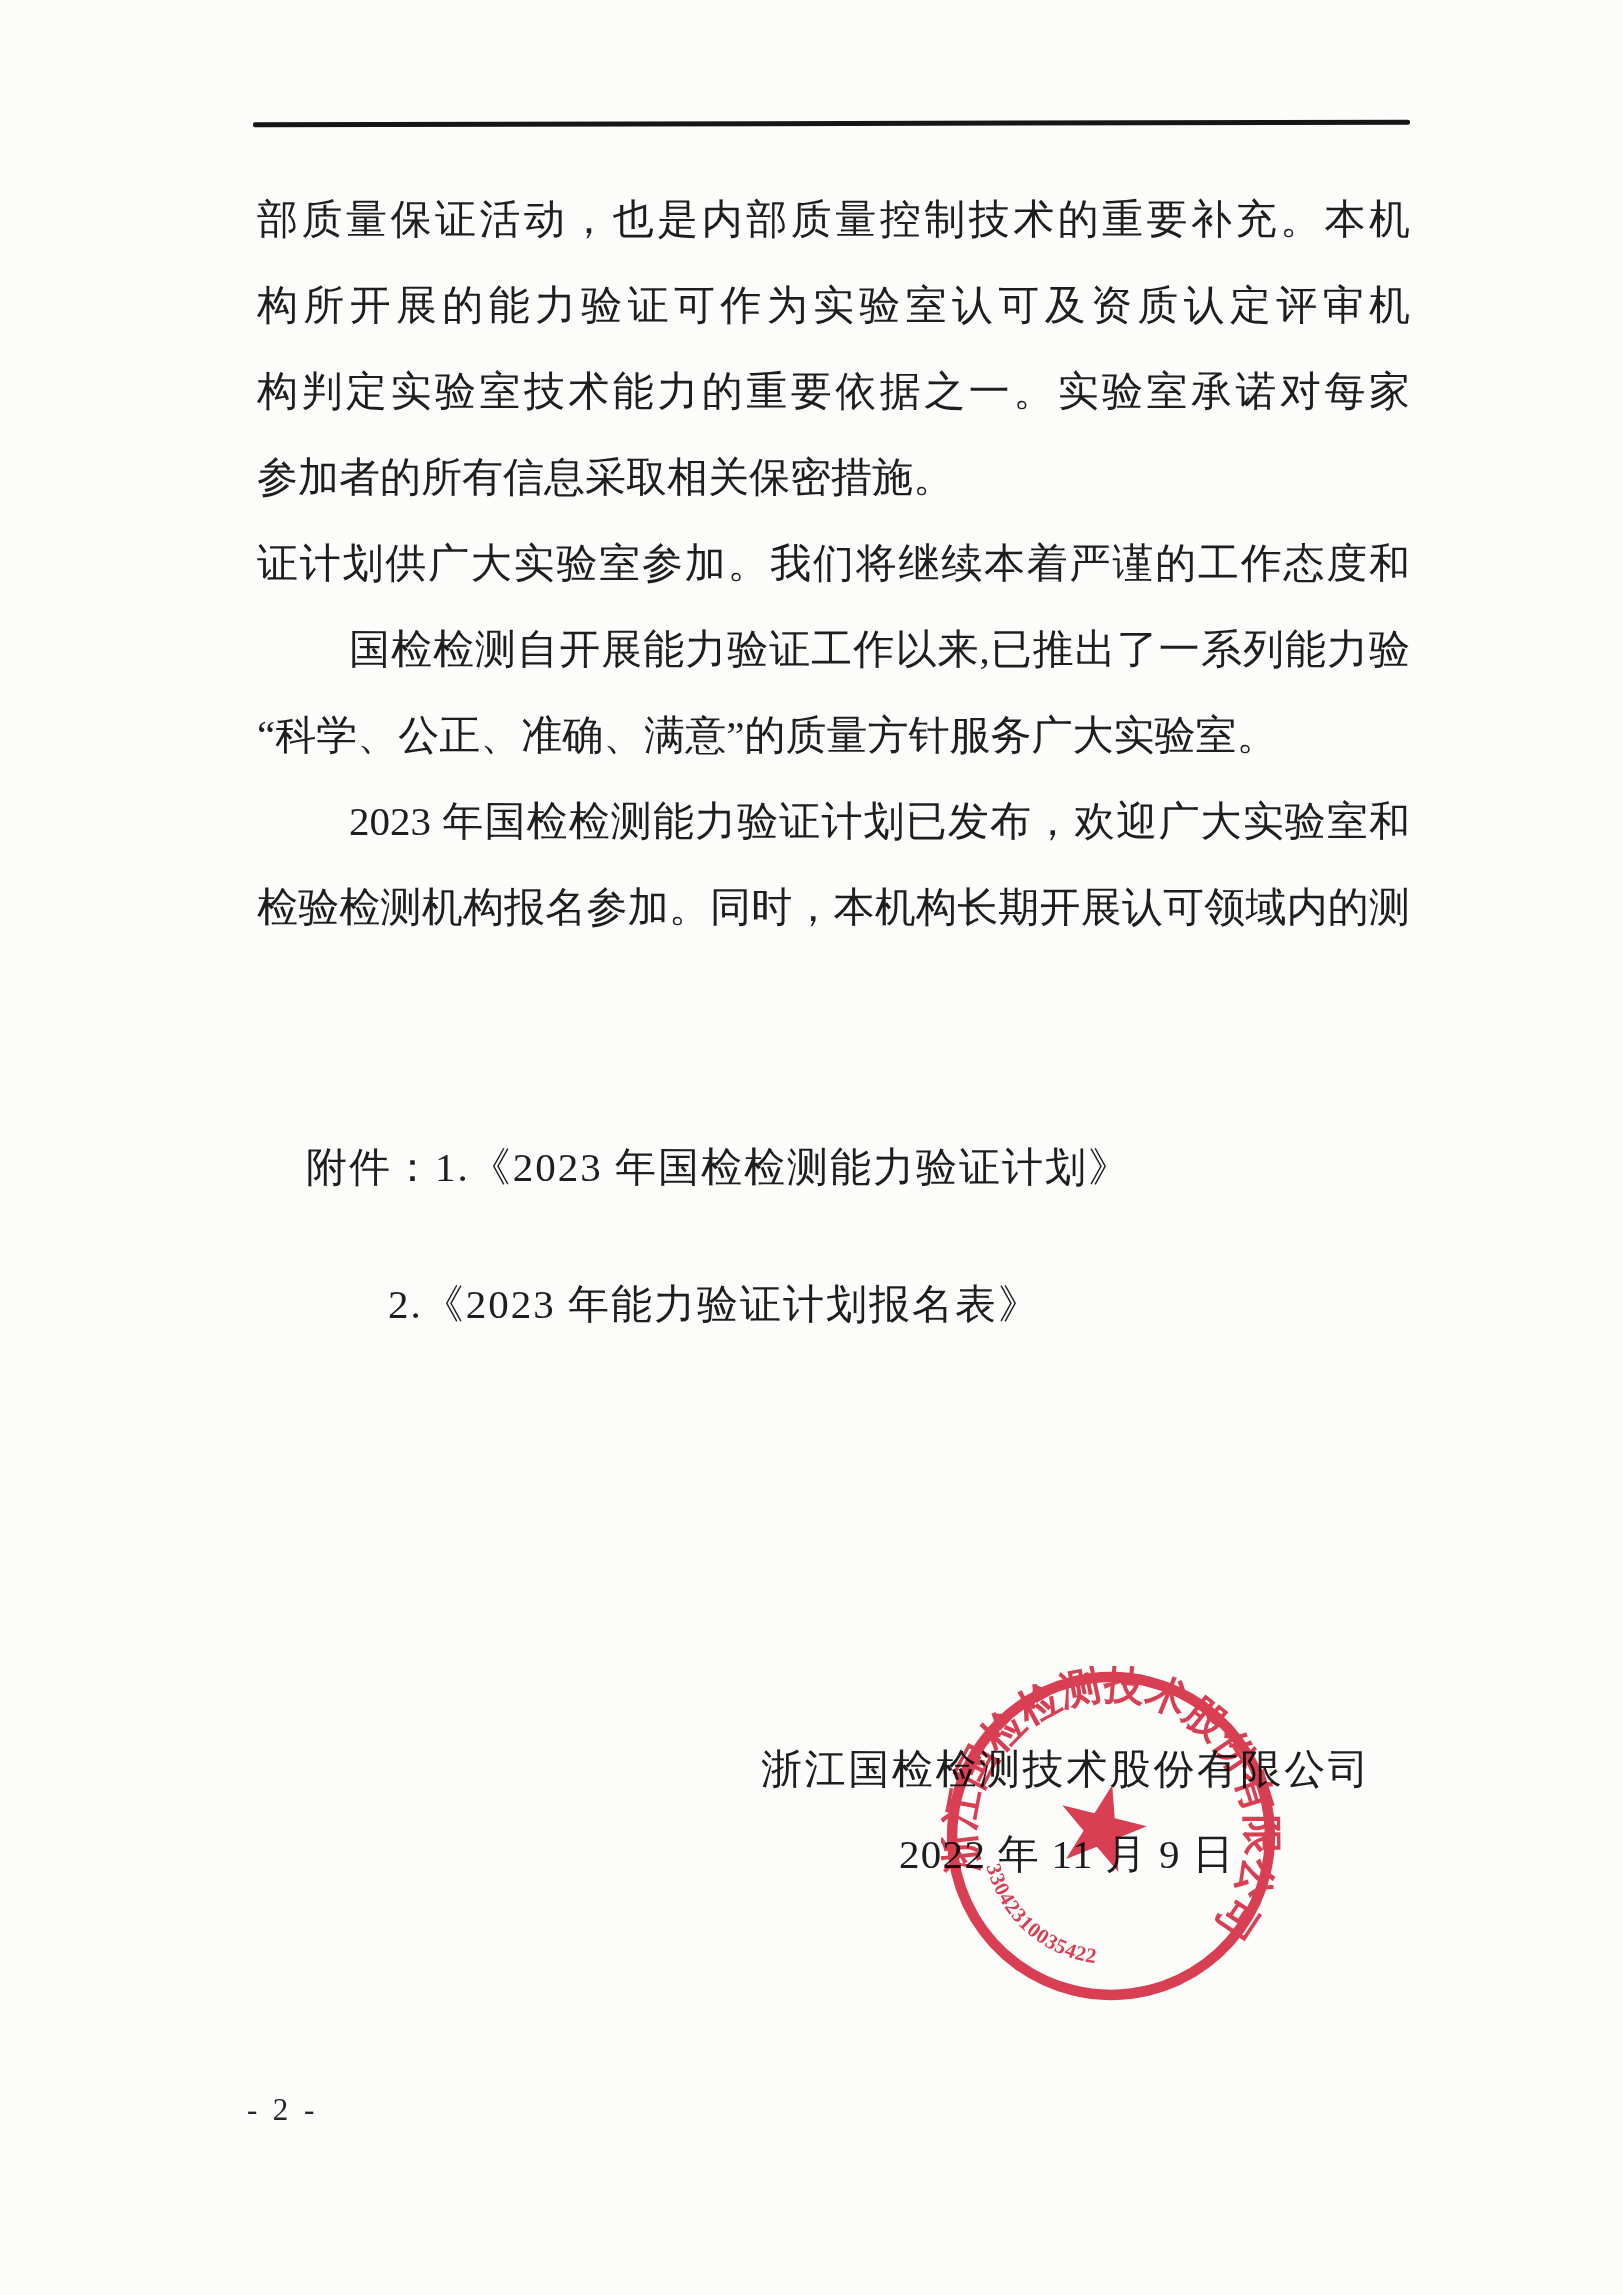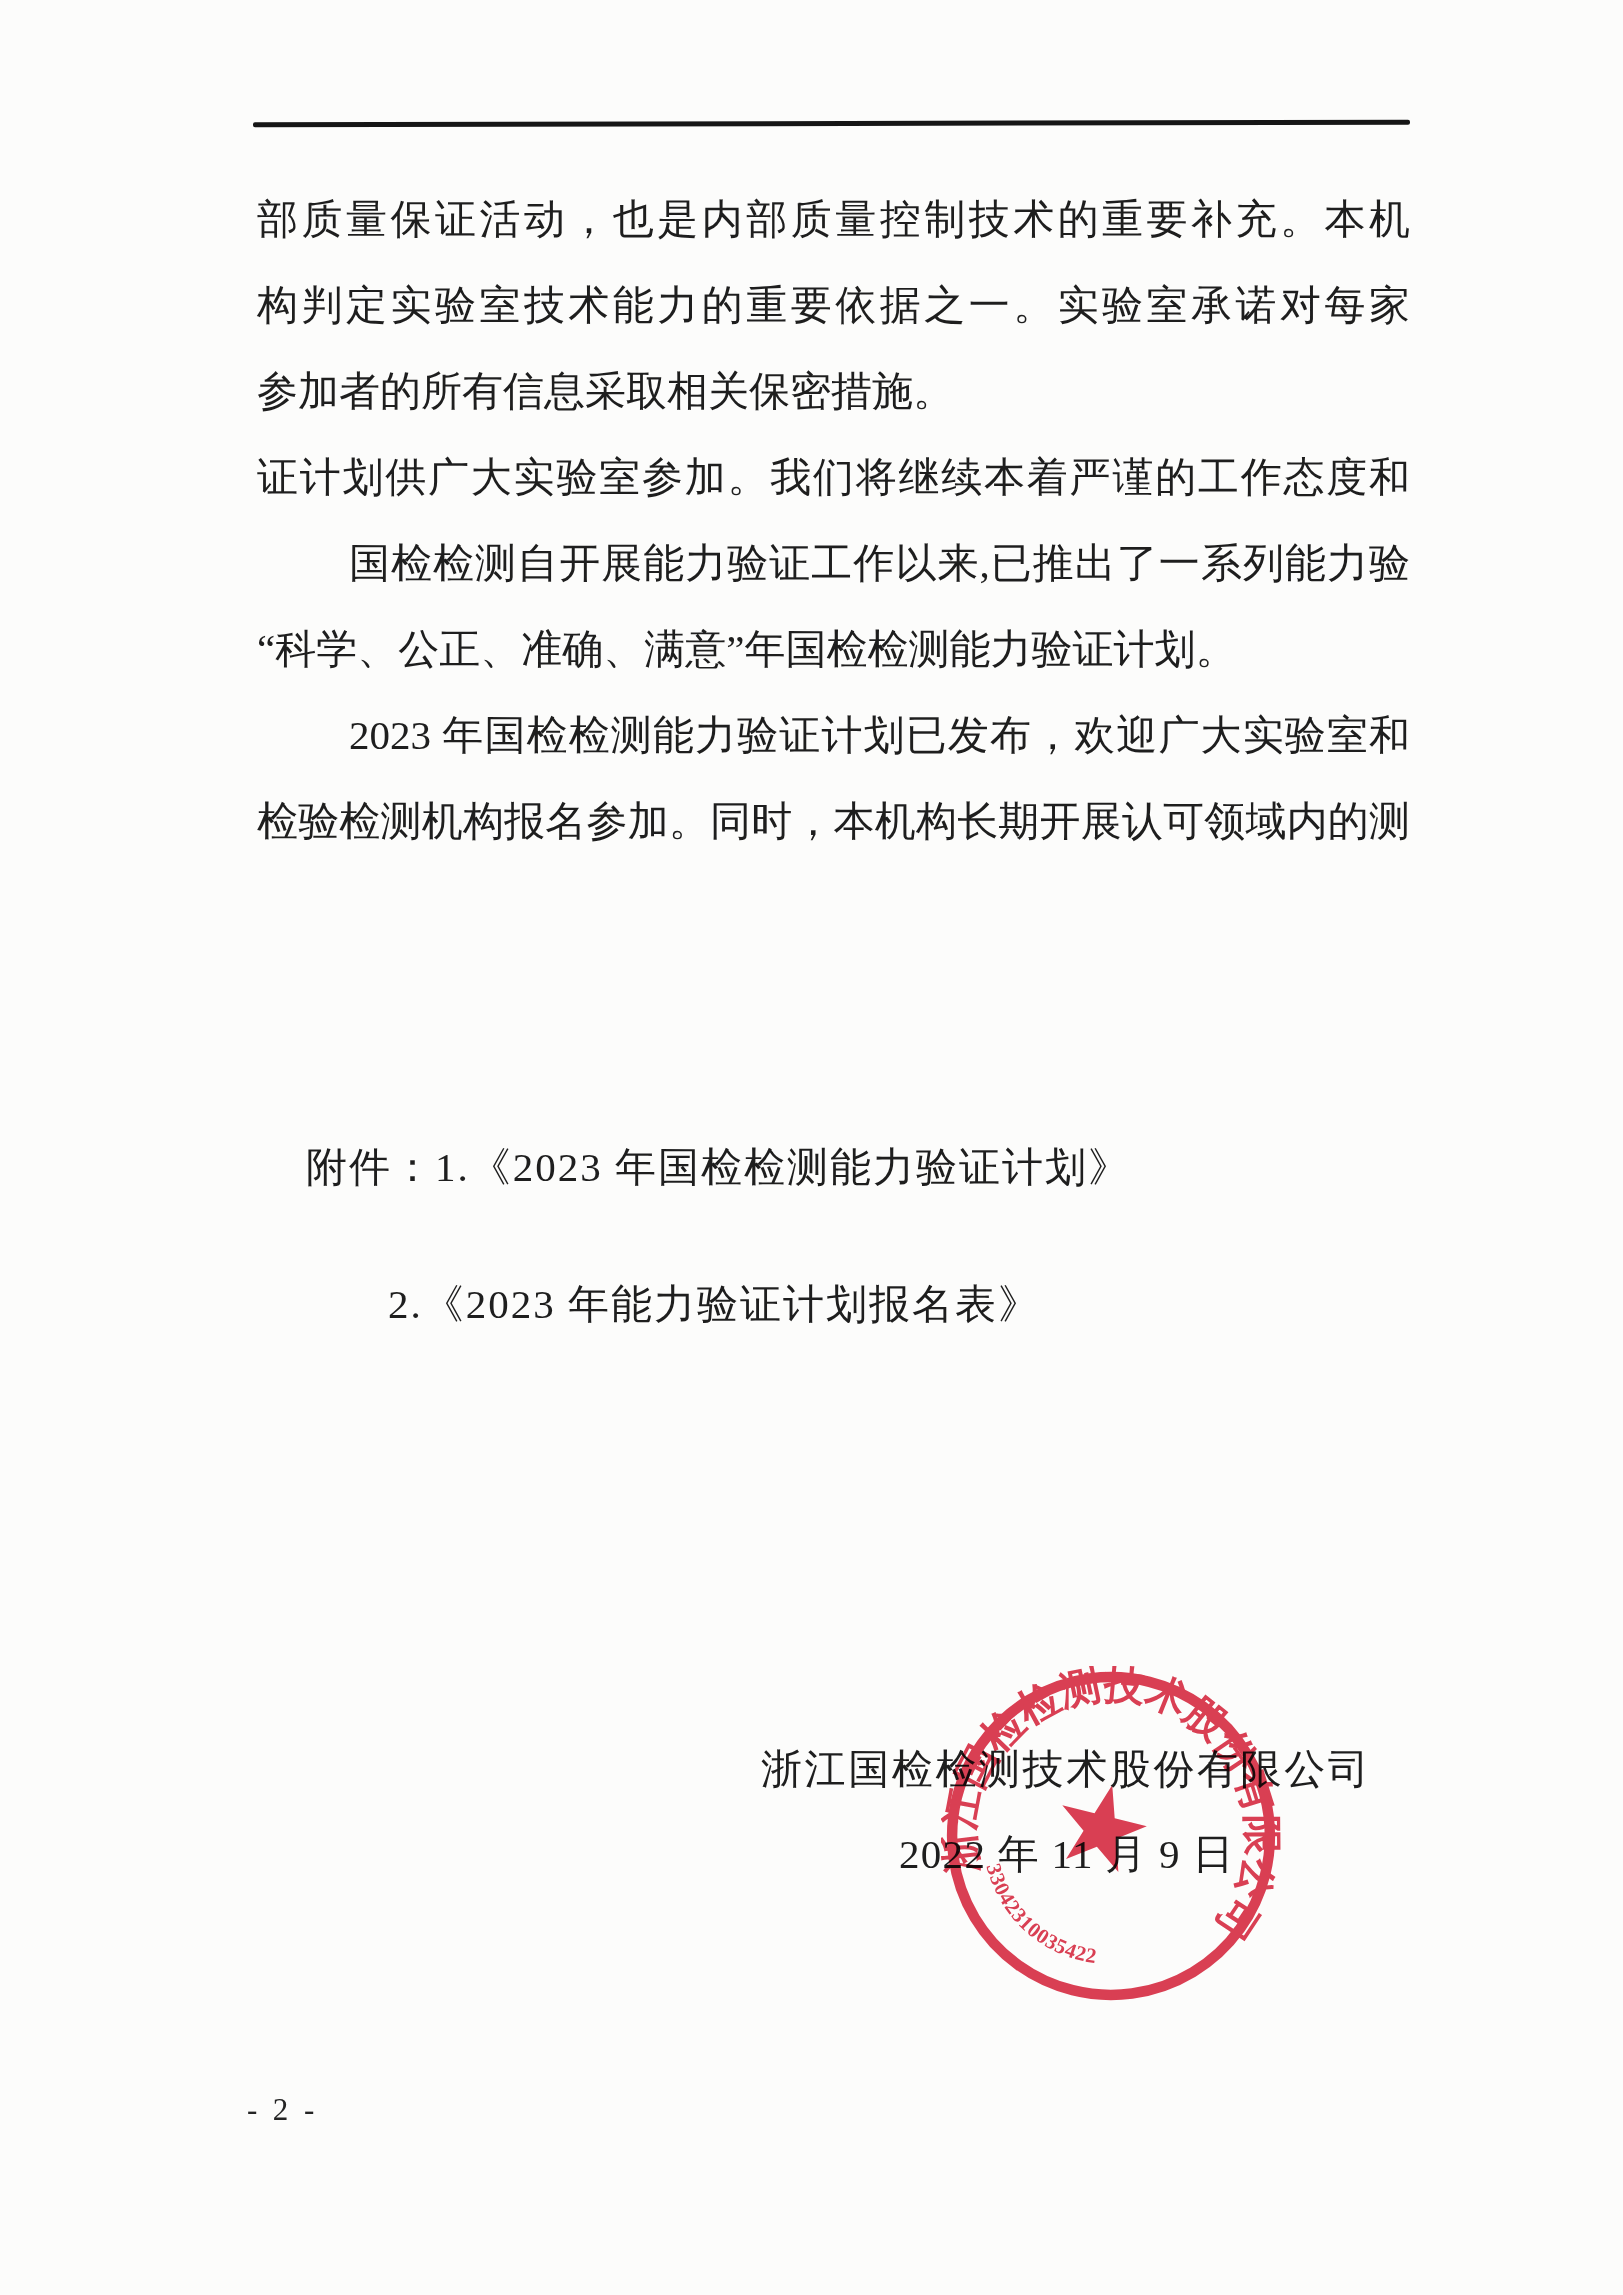--- a/index.html
+++ b/index.html
@@ -87,25 +87,26 @@
 </style>
 </head>
 <body>
 
 <div class="page">
 
   <div class="header-rule"></div>
 
   <div class="bodytext">
     <div class="bl jf">部质量保证活动，也是内部质量控制技术的重要补充。本机</div>
+    <div class="bl jf">构所开展的能力验证可作为实验室认可及资质认定评审机</div>
     <div class="bl jf">构判定实验室技术能力的重要依据之一。实验室承诺对每家</div>
     <div class="bl">参加者的所有信息采取相关保密措施。</div>
     <div class="bl jf">证计划供广大实验室参加。我们将继续本着严谨的工作态度和</div>
     <div class="bl jf ind">国检检测自开展能力验证工作以来,已推出了一系列能力验</div>
-    <div class="bl">“科学、公正、准确、满意”年国检检测能力验证计划。</div>
+    <div class="bl">“科学、公正、准确、满意”的质量方针服务广大实验室。</div>
     <div class="bl jf ind">2023 年国检检测能力验证计划已发布，欢迎广大实验室和</div>
     <div class="bl jf">检验检测机构报名参加。同时，本机构长期开展认可领域内的测</div>
   </div>
 
   <div class="att att1">附件：1.《2023 年国检检测能力验证计划》</div>
   <div class="att att2">2.《2023 年能力验证计划报名表》</div>
 
   <div class="company-line">浙江国检检测技术股份有限公司</div>
   <div class="date-line">2022 年 11 月 9 日</div>
 

